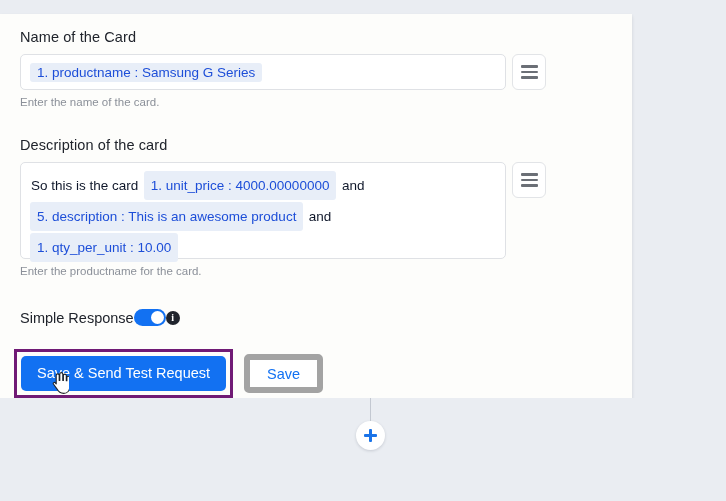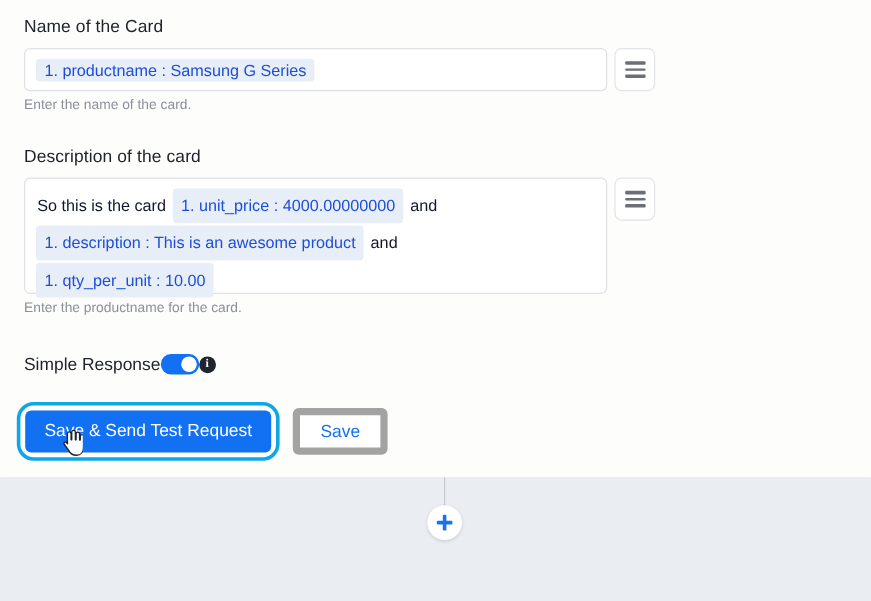--- a/index.html
+++ b/index.html
@@ -12,22 +12,22 @@
     overflow: hidden;
     background: #eaedf2;
     font-family: "Liberation Sans", sans-serif;
     -webkit-font-smoothing: antialiased;
   }
 
   
   .form-panel {
     position: absolute;
     left: 0;
-    top: 0;
-    width: 726px;
+    top: 14px;
+    width: 632px;
     height: 398px;
     background: #fdfdfb;
     box-sizing: border-box;
     box-shadow: 0 2px 3px rgba(60,64,72,0.16);
   }
 
   .field-block {
     position: absolute;
     left: 20px;
   }
@@ -176,23 +176,23 @@
   .btn-row {
     position: absolute;
     left: 14px;
     top: 335px;
     display: flex;
     align-items: center;
     gap: 11px;
   }
 
   .highlight-wrap {
-    border: 3px solid #0ea5e9;
+    border: 3px solid #701a75;
     padding: 4px;
-    border-radius: 14px;
+    border-radius: 0;
     display: inline-block;
     line-height: 0;
   }
 
   .btn-primary {
     background: #1271f2;
     color: #ffffff;
     border: none;
     border-radius: 5px;
     font-size: 14.5px;
@@ -299,21 +299,21 @@
     <div class="field-row">
       <div class="input-box desc-input">
 
         <div class="desc-line">
           <span class="plain-text">So this is the card</span>
           <span class="chip">1. unit_price : 4000.00000000</span>
           <span class="plain-text">and</span>
         </div>
 
         <div class="desc-line">
-          <span class="chip">1. description : This is an awesome product</span>
+          <span class="chip">5. description : This is an awesome product</span>
           <span class="plain-text">and</span>
         </div>
 
         <div class="desc-line">
           <span class="chip">1. qty_per_unit : 10.00</span>
         </div>
 
       </div>
       <div class="menu-btn">
         <span></span>

